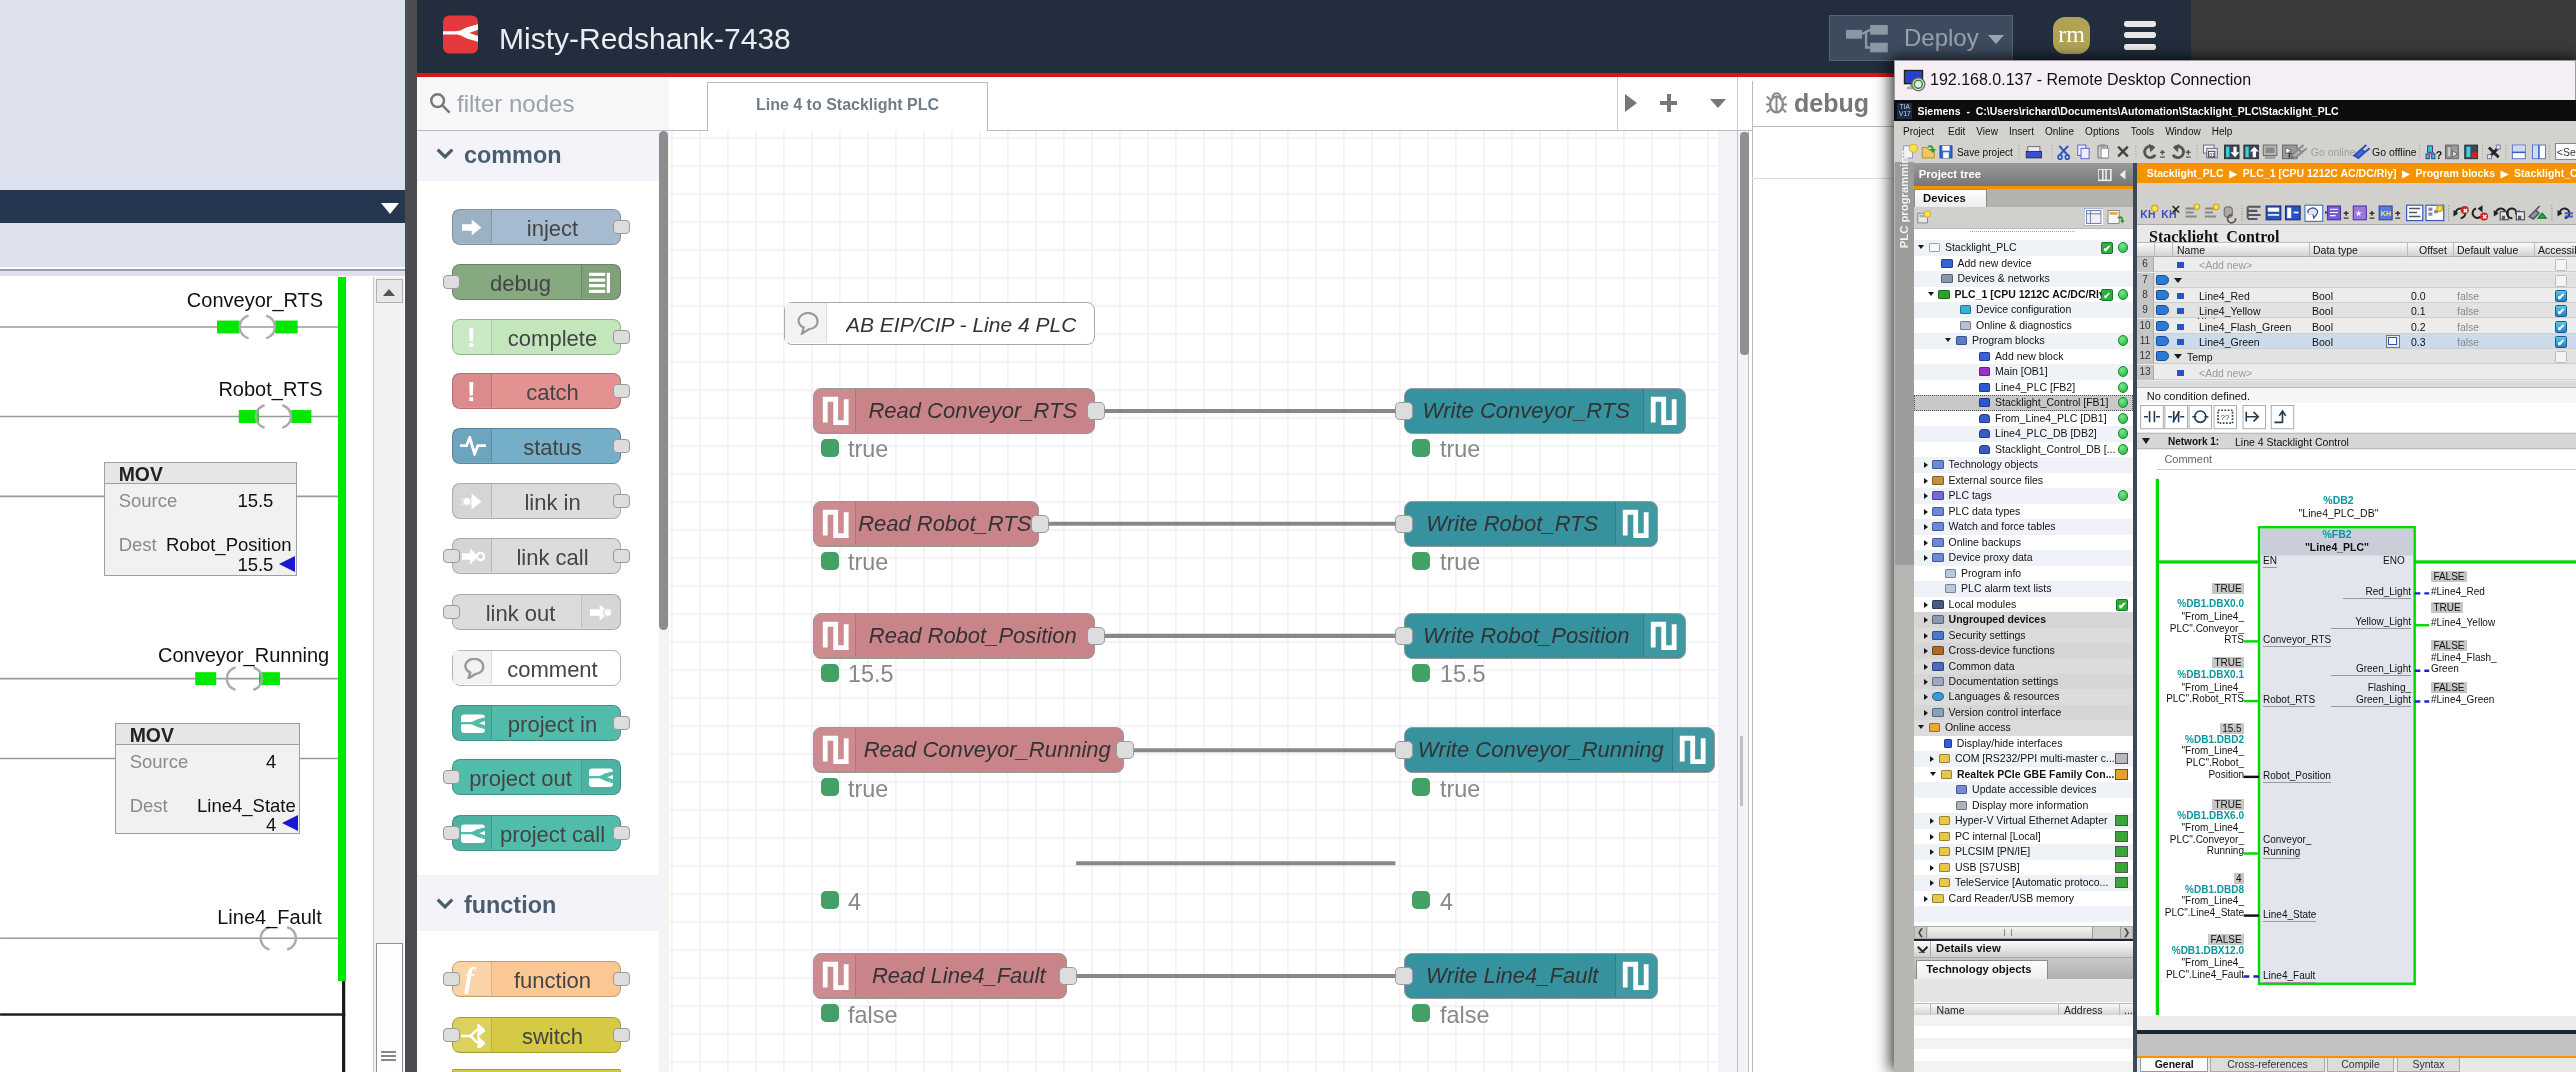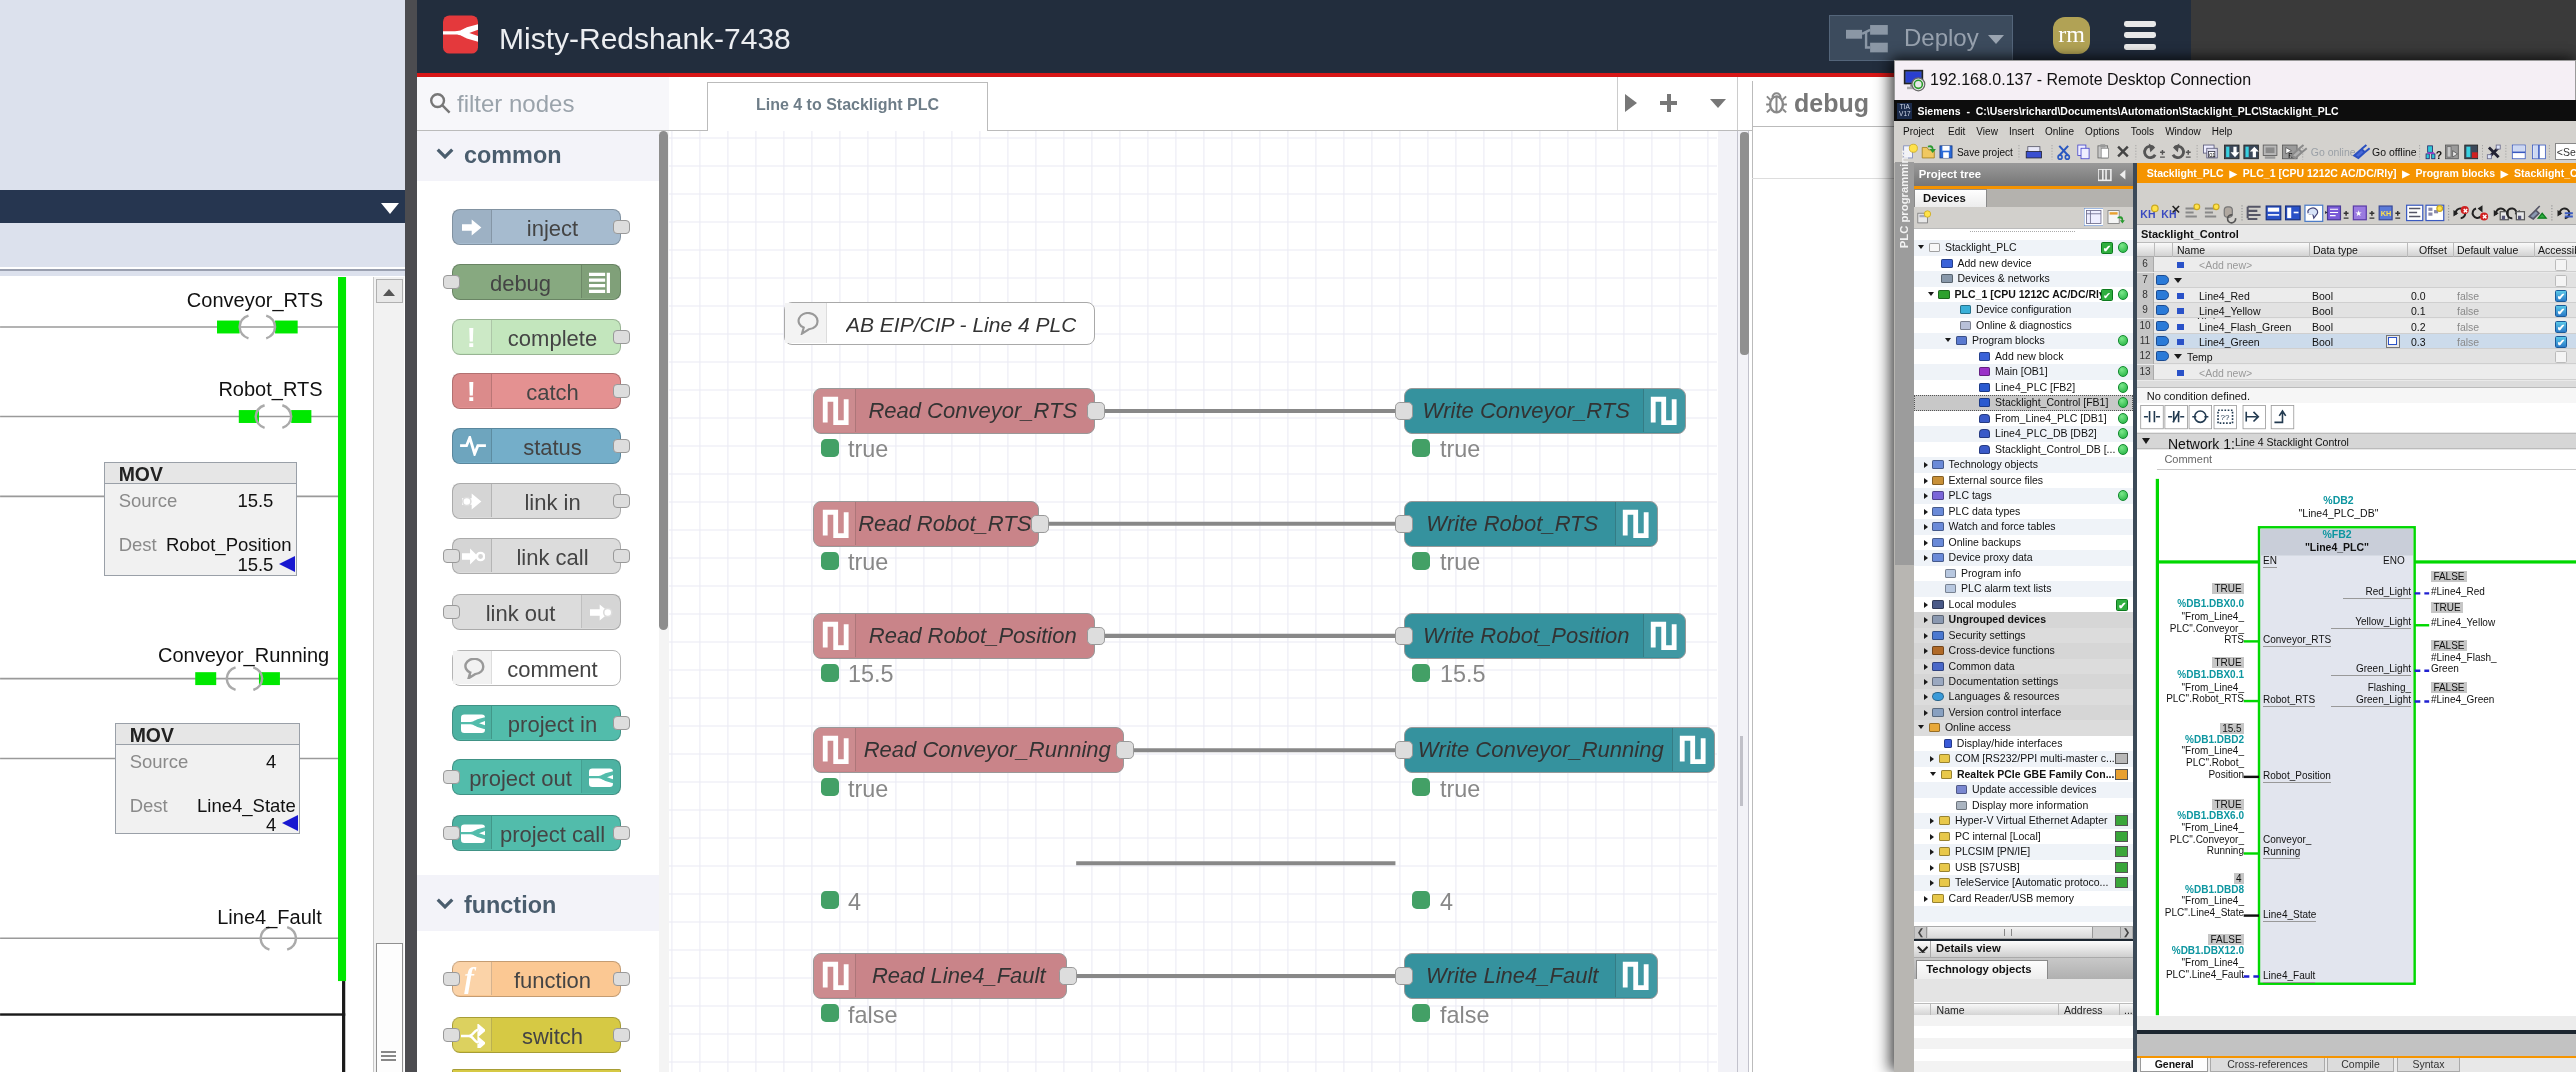--- a/index.html
+++ b/index.html
@@ -696,21 +696,21 @@
           <rect x="472" y="17" width="4" height="5" fill="#557"></rect>
         <path d="M 486 18 L 494 10 L 498 14 L 491 21 Z M 494 10 L 499 5" stroke="#556" stroke-width="2" fill="#8a98b0"></path>
           <path d="M 497 20 L 507 20 L 502 14 Z" fill="#2fae3f" stroke="#0c7a1e"></path>
         <line x1="514" y1="4" x2="514" y2="24" stroke="#999" stroke-dasharray="1.5 2"></line>
         <path d="M 524 16 A 6 6 0 1 1 530 20" fill="none" stroke="#222" stroke-width="2.5"></path>
           <path d="M 521 10 L 527 14 L 521 18 Z" fill="#222"></path>
           <path d="M 530 14 L 540 14 M 530 18 L 540 18" stroke="#3a5ac0" stroke-width="2.5"></path>
       </g>
     </svg>
 
-    <div class="abs" style="left:4px;top:65px;font-size:11px;font-weight:bold;color:#111;">Stacklight_Control</div>
+    <div class="abs" style="left:12px;top:65px;font-size:16px;font-weight:bold;color:#111;font-family:Liberation Serif, serif;">Stacklight_Control</div>
 
     <div class="abs" style="left:0;top:79px;width:440px;height:15.3px;background:linear-gradient(#fafafa,#d2d2d2);border-top:0.8px solid #bbb;border-bottom:0.8px solid #aaa;">
       <div class="hcell" style="left:40px;top:0.8px;">Name</div>
       <div class="hcell" style="left:176px;top:0.8px;">Data type</div>
       <div class="hcell" style="left:274px;top:0.8px;margin-left:8px;">Offset</div>
       <div class="hcell" style="left:320px;top:0.8px;">Default value</div>
       <div class="hcell" style="left:401px;top:0.8px;">Accessible</div>
       <div class="abs" style="left:17px;top:0;width:0.8px;height:14.5px;background:#bbb;"></div>
       <div class="abs" style="left:35px;top:0;width:0.8px;height:14.5px;background:#bbb;"></div>
       <div class="abs" style="left:172px;top:0;width:0.8px;height:14.5px;background:#bbb;"></div>
@@ -818,21 +818,21 @@
         <text x="103" y="21" font-size="10" fill="#223a50" stroke="none">??</text>
         <rect x="131" y="3" width="28" height="29" fill="#fff" stroke="#999" stroke-width="1"></rect>
         <path d="M 135 17 L 148 17 M 144 11 L 150 17 L 144 23 M 135 11 L 135 23"></path>
         <rect x="166" y="3" width="28" height="29" fill="#fff" stroke="#999" stroke-width="1"></rect>
         <path d="M 170 24 L 180 24 L 180 12 M 176 16 L 180 10 L 184 16"></path>
       </g>
     </svg>
 
     <div class="abs" style="left:0;top:270px;width:440px;height:16px;background:#d6d6d6;border-top:0.8px solid #bbb;border-bottom:0.8px solid #bbb;"></div>
     <div class="abs" style="left:4.8px;top:275px;width:0;height:0;border-left:4.8px solid transparent;border-right:4.8px solid transparent;border-top:6.5px solid #1a1a1a;"></div>
-    <div class="abs" style="left:31px;top:273px;font-size:14px;font-weight:normal;color:#111;">Network 1:</div>
+    <div class="abs" style="left:31px;top:273px;font-size:10px;font-weight:bold;color:#111;">Network 1:</div>
     <div class="abs" style="left:98px;top:273px;font-size:10.5px;color:#111;">Line 4 Stacklight Control</div>
     <div class="abs" style="left:0;top:287px;width:440px;height:20px;background:#fff;"></div>
       <div class="abs" style="left:27.4px;top:290px;font-size:11px;color:#666;">Comment</div>
     <div class="abs" style="left:20px;top:306px;width:419px;height:0.8px;background:#c8c8c8;"></div>
 
     <div class="abs" style="left:0;top:307px;width:440px;height:546px;background:#fff;"></div>
     <svg class="abs" style="left:0;top:307px;" width="440" height="546" viewBox="0 0 545 677">
       <rect x="23" y="11" width="4" height="665" fill="#00d800"></rect>
       <rect x="27" y="112" width="124" height="4" fill="#00d800"></rect>
       <rect x="344" y="112" width="201" height="4" fill="#00d800"></rect>

